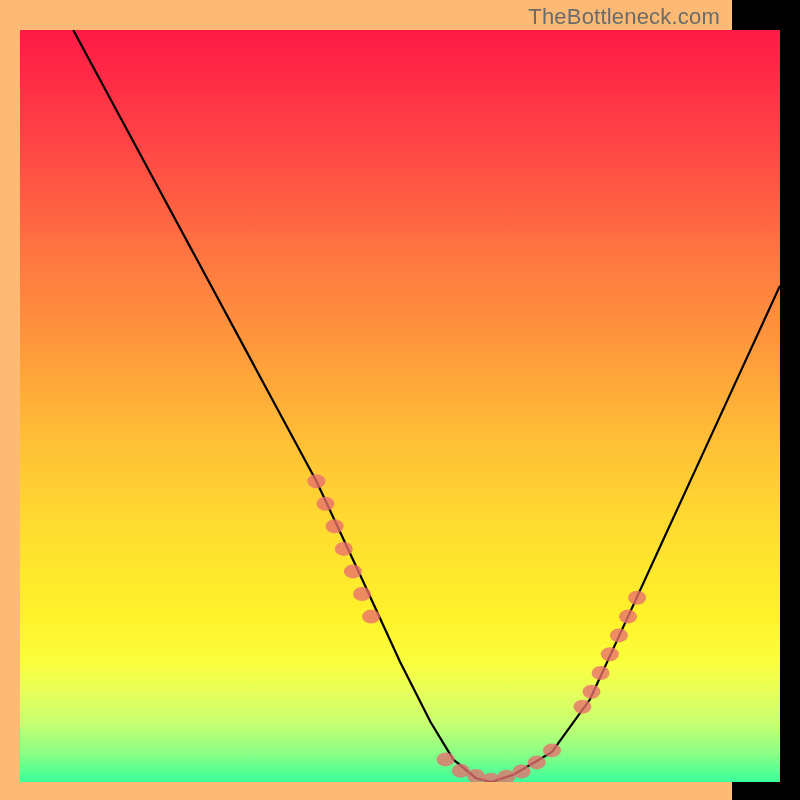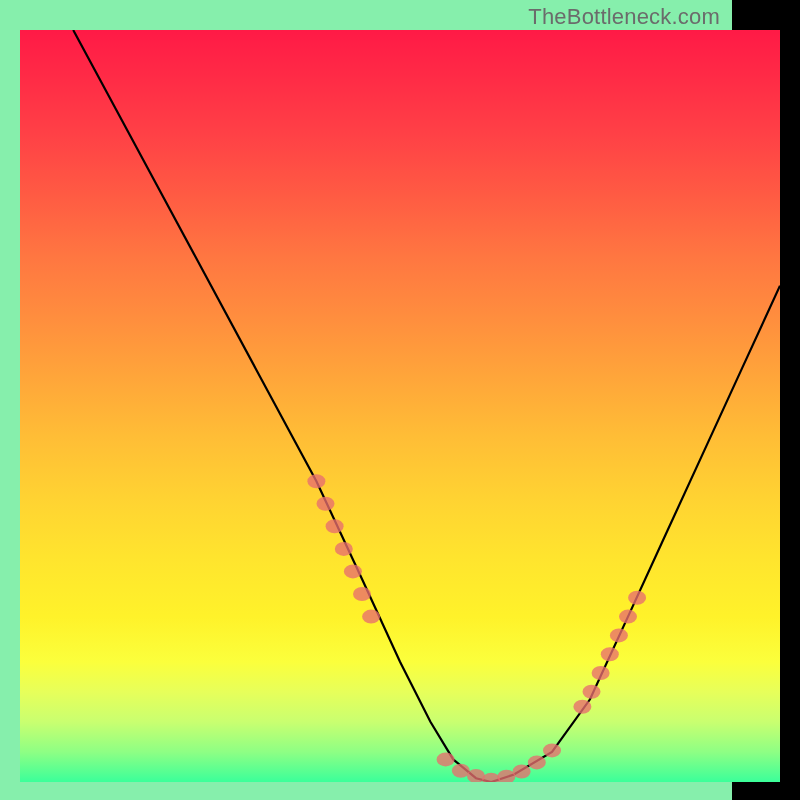--- a/index.html
+++ b/index.html
@@ -8,21 +8,21 @@
     width: 800px;
     height: 800px;
     background: #000;
     overflow: hidden;
     font-family: Arial, Helvetica, sans-serif;
   }
   .frame {
     position: absolute;
     top: 0; left: 0;
     width: 732px; height: 800px;
-    background: #86efac;
+    background: #fdba74;
     text-align: right;
   }
   .watermark {
     position: absolute;
     top: 4px;
     right: 12px;
     color: #6b6b6b;
     font-size: 22px;
     font-weight: 500;
     letter-spacing: 0.2px;

